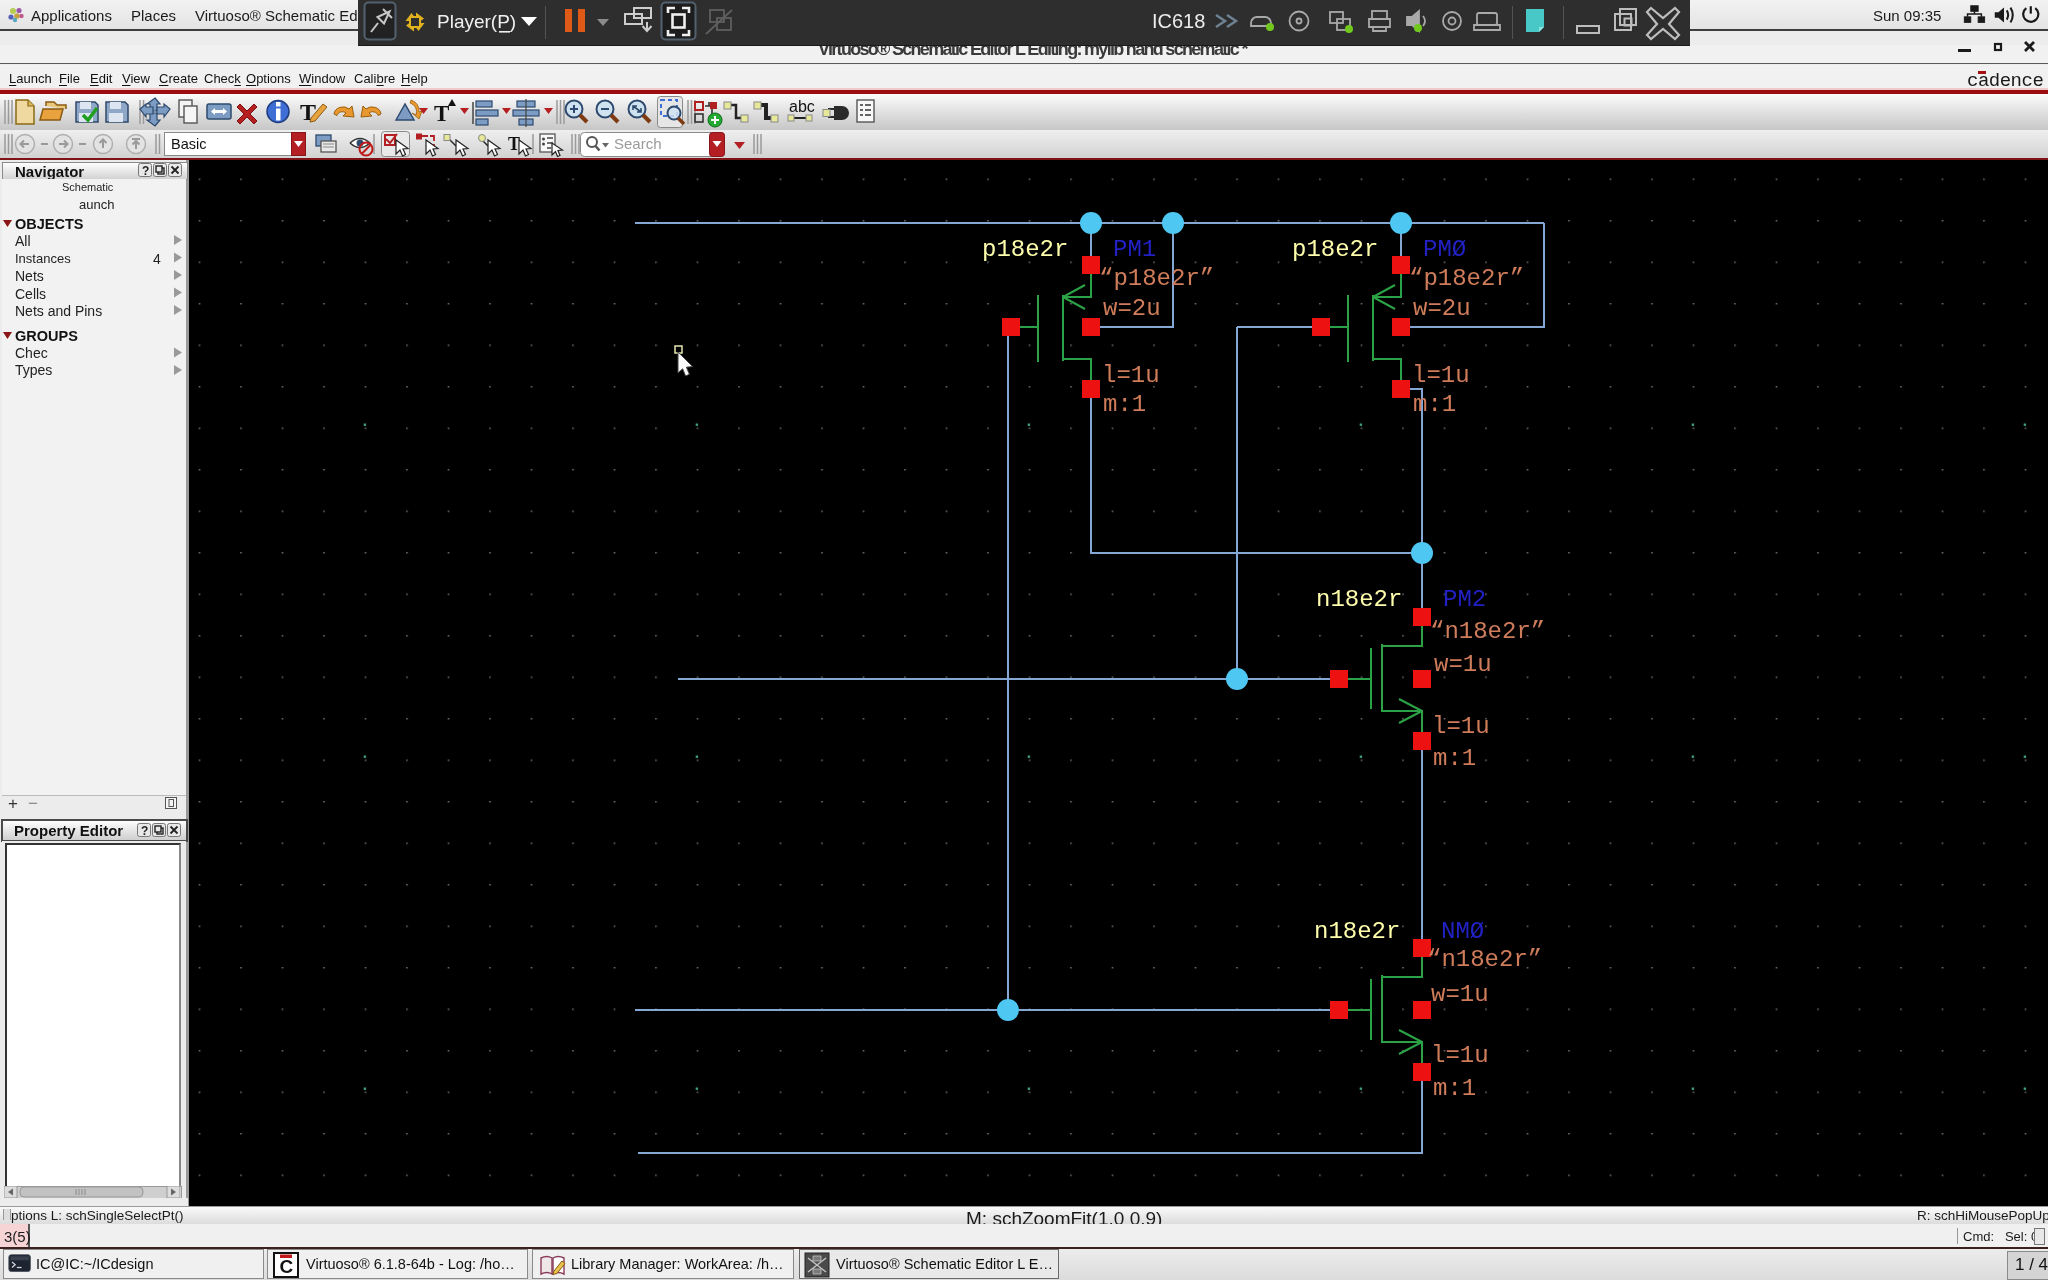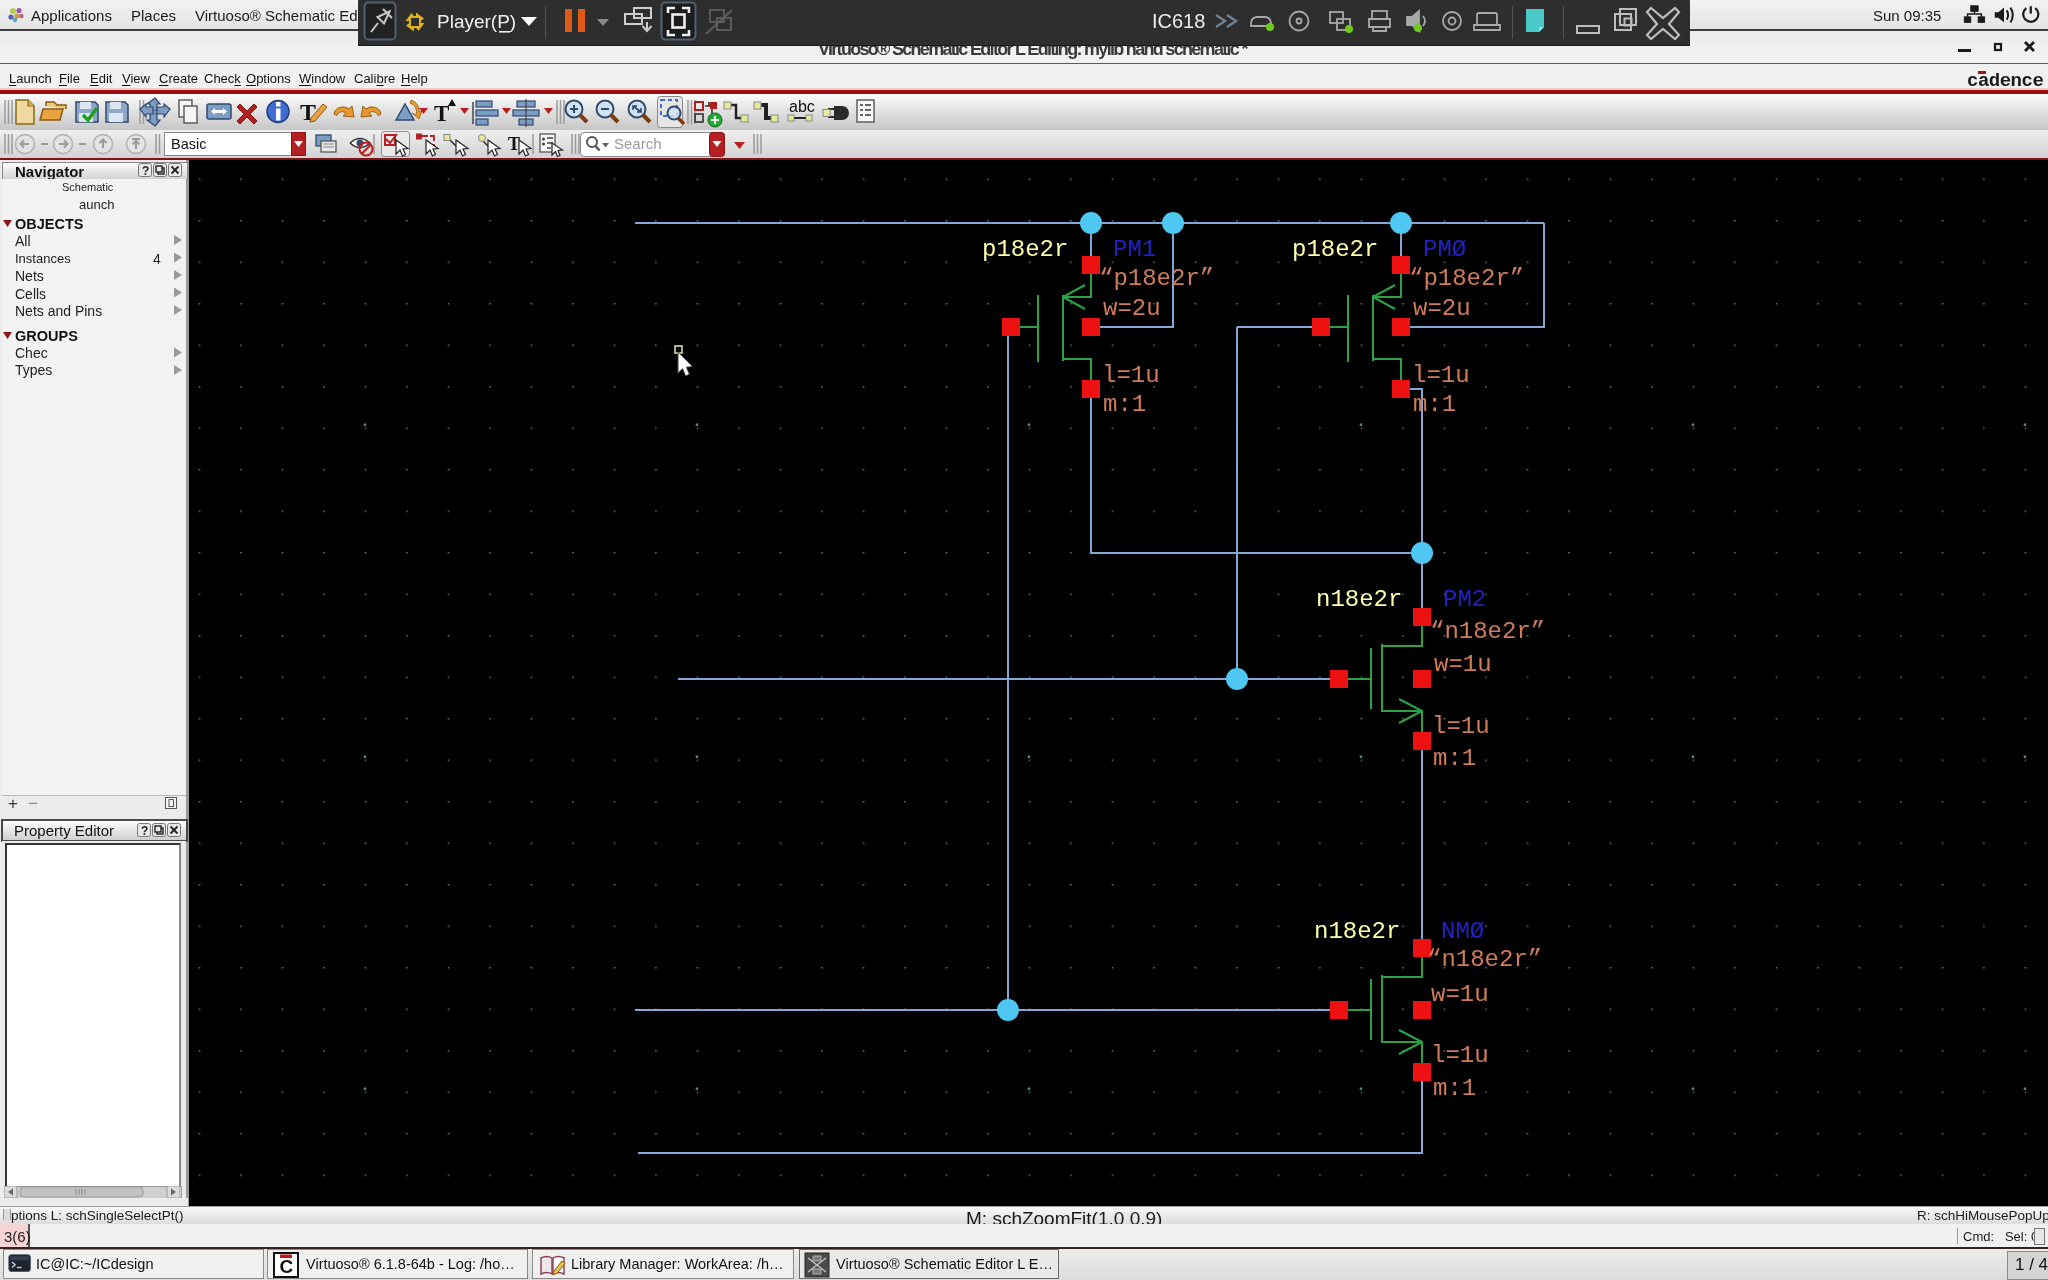--- a/index.html
+++ b/index.html
@@ -21,21 +21,21 @@
 <div class="abs txt" style="left:59px;top:71px;font-size:13px;color:#111"><u>F</u>ile</div>
 <div class="abs txt" style="left:90px;top:71px;font-size:13px;color:#111"><u>E</u>dit</div>
 <div class="abs txt" style="left:122px;top:71px;font-size:13px;color:#111"><u>V</u>iew</div>
 <div class="abs txt" style="left:159px;top:71px;font-size:13px;color:#111"><u>C</u>reate</div>
 <div class="abs txt" style="left:204px;top:71px;font-size:13px;color:#111">Chec<u>k</u></div>
 <div class="abs txt" style="left:246px;top:71px;font-size:13px;color:#111"><u>O</u>ptions</div>
 <div class="abs txt" style="left:299px;top:71px;font-size:13px;color:#111"><u>W</u>indow</div>
 <div class="abs txt" style="left:354px;top:71px;font-size:13px;color:#111">Cali<u>b</u>re</div>
 <div class="abs txt" style="left:401px;top:71px;font-size:13px;color:#111"><u>H</u>elp</div>
 
-<div class="abs txt" style="left:1967px;top:70px;font-family:'Liberation Mono',monospace;font-size:19px;font-weight:bold;color:#1a1a1a;letter-spacing:-0.5px">cadence</div>
+<div class="abs txt" style="left:1967px;top:70px;font-family:'Liberation Mono',monospace;font-size:19px;font-weight:normal;color:#1a1a1a;letter-spacing:-0.5px">cadence</div>
 <div class="abs" style="left:1978px;top:71px;width:8px;height:2.5px;background:#a80f0f"></div>
 
 <div class="abs" style="left:0;top:88px;width:2048px;height:2px;background:#eec9c9"></div>
 <div class="abs" style="left:0;top:90px;width:2048px;height:4px;background:#9c0d10"></div>
 
 <div class="abs" style="left:0;top:94px;width:2048px;height:36px;background:linear-gradient(#fbfbfb,#d6d6d6 70%,#c7c7c7)"></div>
 
 <div class="abs" style="left:0;top:130px;width:2048px;height:28px;background:linear-gradient(#efefef,#d2d2d2)"></div>
 <div class="abs" style="left:0;top:158px;width:2048px;height:2px;background:#7e1416"></div>
 <svg class="abs" style="left:0;top:94px" width="900" height="36" viewBox="0 0 900 36">
@@ -237,21 +237,21 @@
 <div class="abs" style="left:186px;top:160px;width:3px;height:1046px;background:#9a9a9a"></div>
 
 <div class="abs" style="left:0;top:1206px;width:2048px;height:17px;background:linear-gradient(#fafafa,#dcdcdc);border-top:1px solid #9a9a9a"></div>
 <div class="abs txt" style="left:11px;top:1208px;font-size:13.5px;color:#1a1a1a">ptions L: schSingleSelectPt()</div>
 <div class="abs" style="left:3px;top:1209px;width:6px;height:11px;border-left:1px solid #999;border-right:1px solid #999;background:#ddd"></div>
 <div class="abs txt" style="left:966px;top:1208px;font-size:19px;color:#1a1a1a">M: schZoomFit(1.0 0.9)</div>
 <div class="abs txt" style="left:1917px;top:1208px;font-size:13.5px;color:#1a1a1a">R: schHiMousePopUp()</div>
 
 <div class="abs" style="left:0;top:1224px;width:2048px;height:23px;background:#f0f0f0;border-bottom:2px solid #3a2020"></div>
 <div class="abs" style="left:0;top:1224px;width:28px;height:23px;background:#f6d4d6;border-right:2px solid #555"></div>
-<div class="abs txt" style="left:4px;top:1228px;font-size:15px;color:#1a1a1a">3(6)</div>
+<div class="abs txt" style="left:4px;top:1228px;font-size:15px;color:#1a1a1a">3(5)</div>
 <div class="abs txt" style="left:1963px;top:1229px;font-size:13px;color:#1a1a1a">Cmd:&nbsp;&nbsp; Sel: 0</div>
 <div class="abs" style="left:1957px;top:1228px;width:1px;height:16px;background:#999"></div>
 <div class="abs" style="left:2034px;top:1228px;width:9px;height:15px;border:1px solid #777;background:#e8e8e8"></div>
 
 <div class="abs" style="left:0;top:1249px;width:2048px;height:31px;background:linear-gradient(#ececec,#dcdcdc)"></div>
 <div class="abs" style="left:3px;top:1249px;width:259px;height:28px;background:#f0f0f0;border:1px solid #8a8a8a"></div>
 <div class="abs" style="left:267px;top:1249px;width:259px;height:28px;background:#f0f0f0;border:1px solid #8a8a8a"></div>
 <div class="abs" style="left:532px;top:1249px;width:260px;height:28px;background:#f0f0f0;border:1px solid #8a8a8a"></div>
 <div class="abs" style="left:799px;top:1249px;width:258px;height:28px;background:#e9e9e9;border:1px solid #6a6a6a"></div>
 <svg class="abs" style="left:8px;top:1252px" width="24" height="23" viewBox="0 0 30 24">
@@ -475,21 +475,21 @@
 
 <div class="abs" style="left:2px;top:795px;width:184px;height:17px;background:#ececec;border-top:1px solid #bbb"></div>
 <div class="abs txt" style="left:8px;top:794px;font-size:17px;color:#333">+</div>
 <div class="abs txt" style="left:28px;top:794px;font-size:17px;color:#888">−</div>
 <svg class="abs" style="left:165px;top:797px" width="14" height="13">
     <rect x="0.5" y="0.5" width="11" height="11" fill="#f5f5f5" stroke="#555"></rect>
     <rect x="4" y="2.5" width="4.5" height="7" fill="none" stroke="#555"></rect>
   </svg>
 
 <div class="abs" style="left:1px;top:819px;width:183px;height:19px;background:linear-gradient(#fdfdfd,#cfcfcf);border:2px solid #4a4a4a"></div>
-<div class="abs txt" style="left:14px;top:822px;font-size:15px;font-weight:normal;color:#111">Property Editor</div>
+<div class="abs txt" style="left:14px;top:822px;font-size:15px;font-weight:bold;color:#111">Property Editor</div>
 <svg class="abs" style="left:137px;top:823px" width="46" height="14">
 <rect x="0.5" y="0.5" width="13" height="13" rx="2" fill="#e8e8e8" stroke="#777"></rect>
 <rect x="15.5" y="0.5" width="13" height="13" rx="2" fill="#e8e8e8" stroke="#777"></rect>
 <rect x="30.5" y="0.5" width="13" height="13" rx="2" fill="#e8e8e8" stroke="#777"></rect>
 <text x="4" y="11.5" font-size="12" font-weight="bold" fill="#222" font-family="Liberation Sans,sans-serif">?</text>
 <rect x="20" y="5" width="6" height="6" fill="none" stroke="#222" stroke-width="1.4"></rect>
 <rect x="18" y="3" width="6" height="6" fill="#e8e8e8" stroke="#222" stroke-width="1.4"></rect>
 <path d="M33.5 3.5 L40.5 10.5 M40.5 3.5 L33.5 10.5" stroke="#222" stroke-width="1.8"></path>
 </svg>
 <div class="abs" style="left:2px;top:841px;width:184px;height:4px;background:#ececec"></div>

